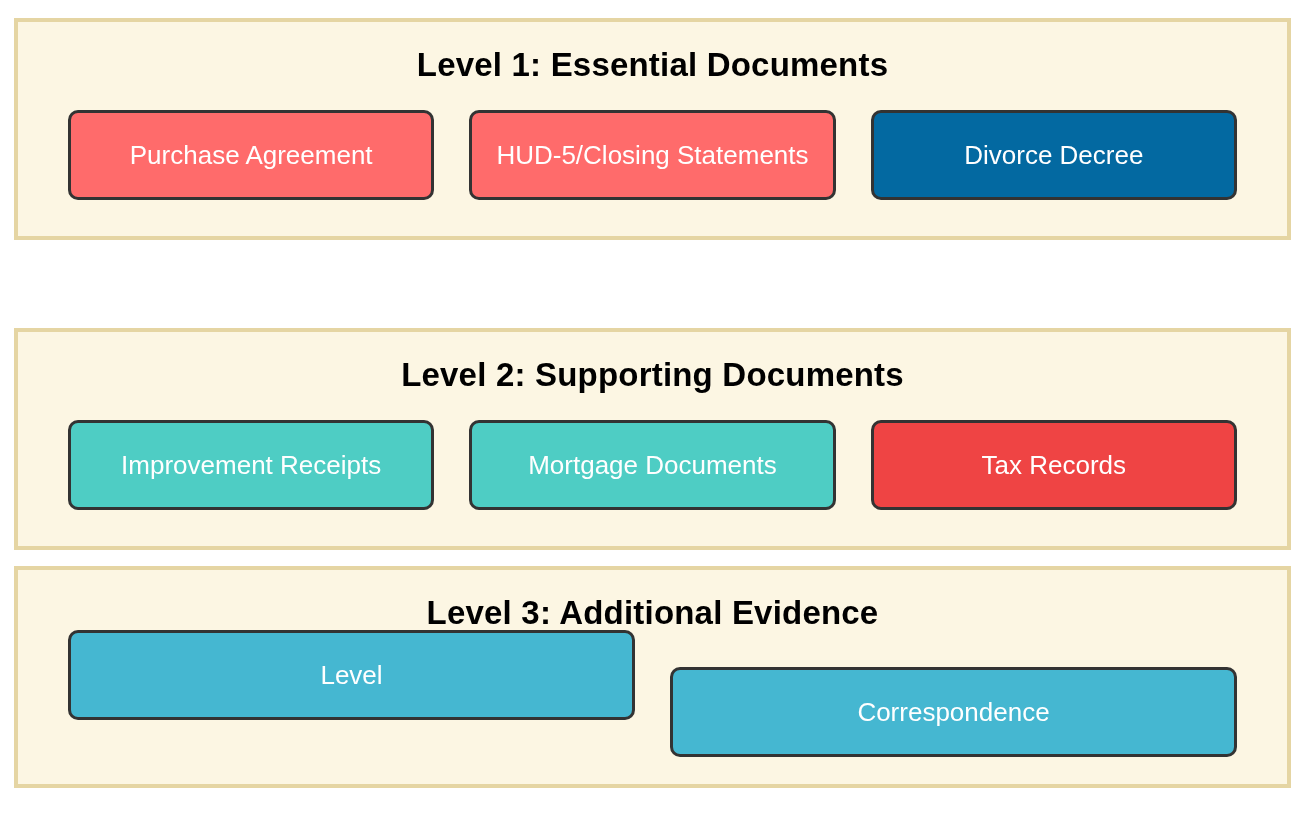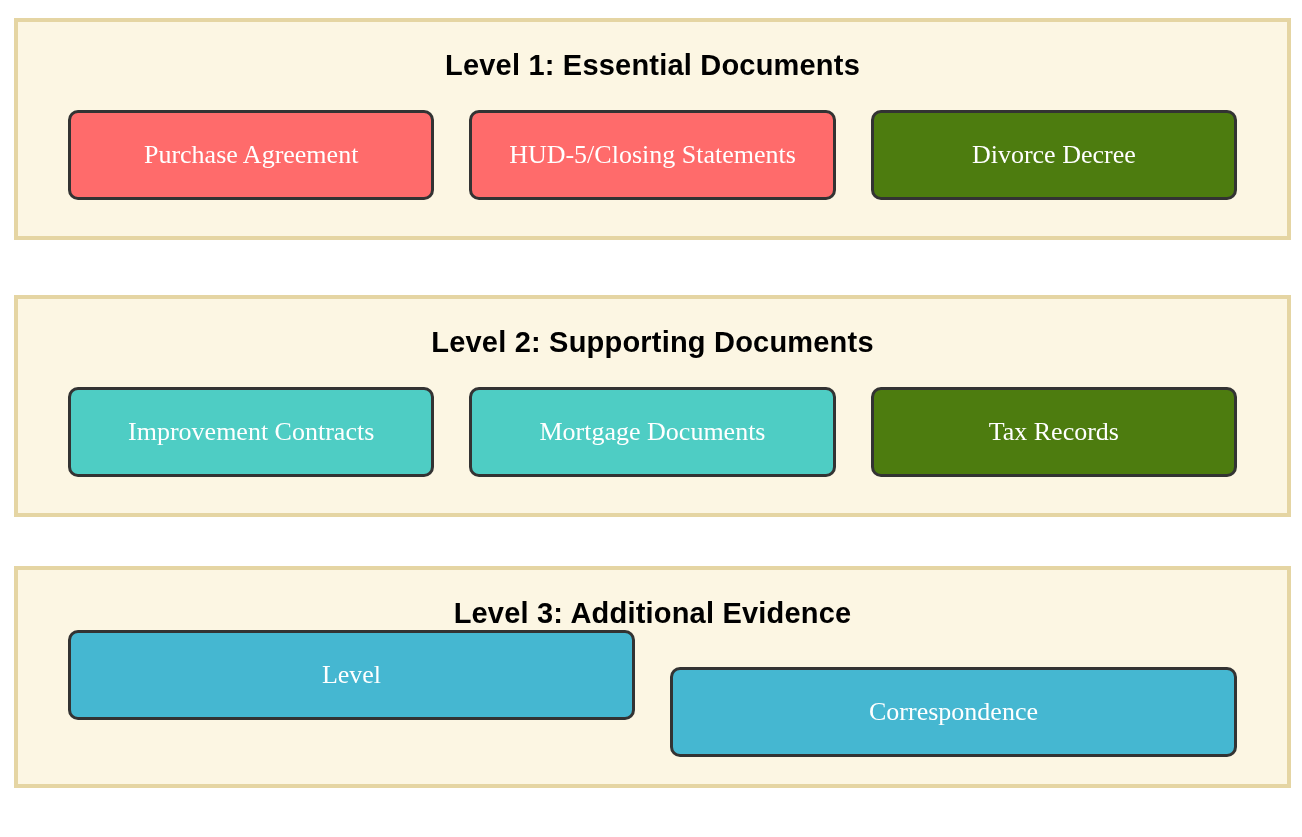--- a/index.html
+++ b/index.html
@@ -22,36 +22,35 @@
     width: 1277px;
     height: 222px;
     background: var(--container-bg, #FCF6E3);
     border: 4px solid var(--container-border, #E5D5A3);
     display: flex;
     flex-direction: column;
     justify-content: space-between;
     padding: 26px 50px 36px 50px;
   }
   .level-1 { top: 18px; }
-  .level-2 { top: 295px; }
+  .level-2 { top: 328px; }
   .level-3 { top: 566px; }
   .level-title {
     margin: 0;
     text-align: center;
-    font-size: 29px;
+    font-size: 33px;
     line-height: 34px;
     font-weight: bold;
     color: var(--title-color, #000000);
     letter-spacing: 0.2px;
   }
   .node-row {
     display: flex;
     justify-content: space-between;
     gap: 35px;
-    font-family: Liberation Serif, serif;
   }
   .node {
     box-sizing: border-box;
     flex: 1 1 0;
     height: 90px;
     border: 3px solid var(--node-border, #333333);
     border-radius: 10px;
     display: flex;
     align-items: center;
     justify-content: center;
@@ -65,30 +64,30 @@
 </head>
 <body style="background: rgb(255, 255, 255);">
 
 <div class="page">
 
   <section class="level level-1">
     <h2 class="level-title">Level 1: Essential Documents</h2>
     <div class="node-row">
       <div class="node" style="background: rgb(255, 107, 107);">Purchase Agreement</div>
       <div class="node" style="background: rgb(255, 107, 107);">HUD-5/Closing Statements</div>
-      <div class="node" style="background: #4d7c0f;">Divorce Decree</div>
+      <div class="node" style="background: #0369a1;">Divorce Decree</div>
     </div>
   </section>
 
   <section class="level level-2">
     <h2 class="level-title">Level 2: Supporting Documents</h2>
     <div class="node-row">
-      <div class="node" style="background: rgb(78, 205, 196);">Improvement Contracts</div>
+      <div class="node" style="background: rgb(78, 205, 196);">Improvement Receipts</div>
       <div class="node" style="background: rgb(78, 205, 196);">Mortgage Documents</div>
-      <div class="node" style="background: #4d7c0f;">Tax Records</div>
+      <div class="node" style="background: #ef4444;">Tax Records</div>
     </div>
   </section>
 
   <section class="level level-3">
     <h2 class="level-title">Level 3: Additional Evidence</h2>
     <div class="node-row">
       <div class="node" style="background: rgb(69, 183, 209);">Level</div>
       <div class="node" style="background: rgb(69, 183, 209); margin-top: 37px;">Correspondence</div>
     </div>
   </section>

